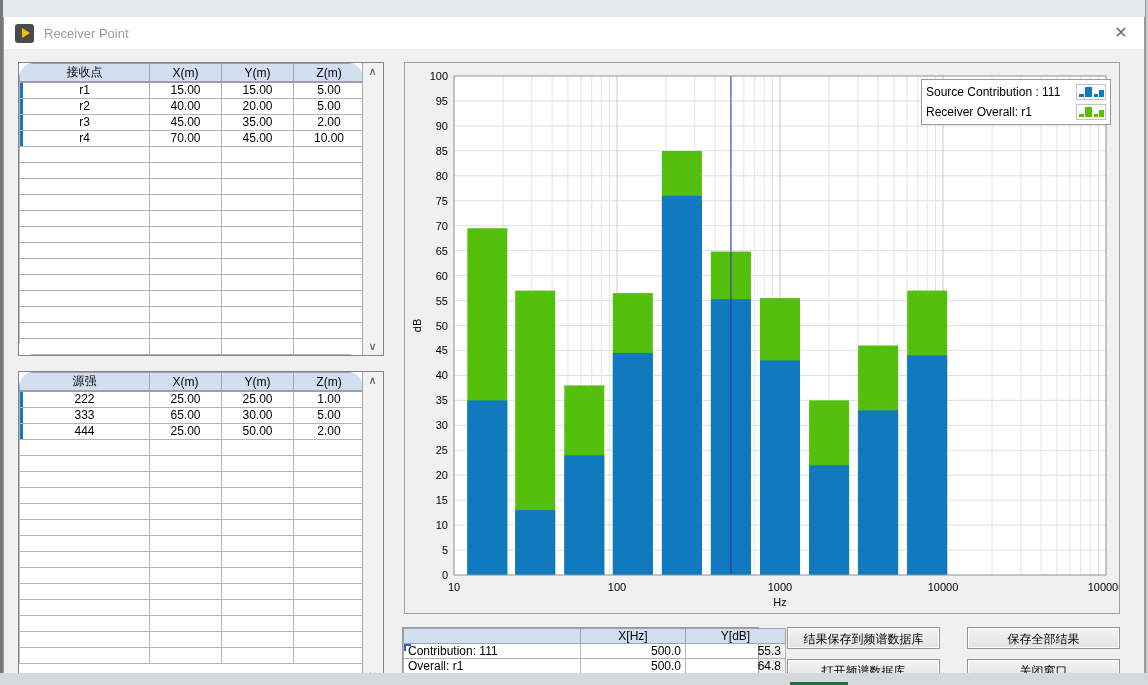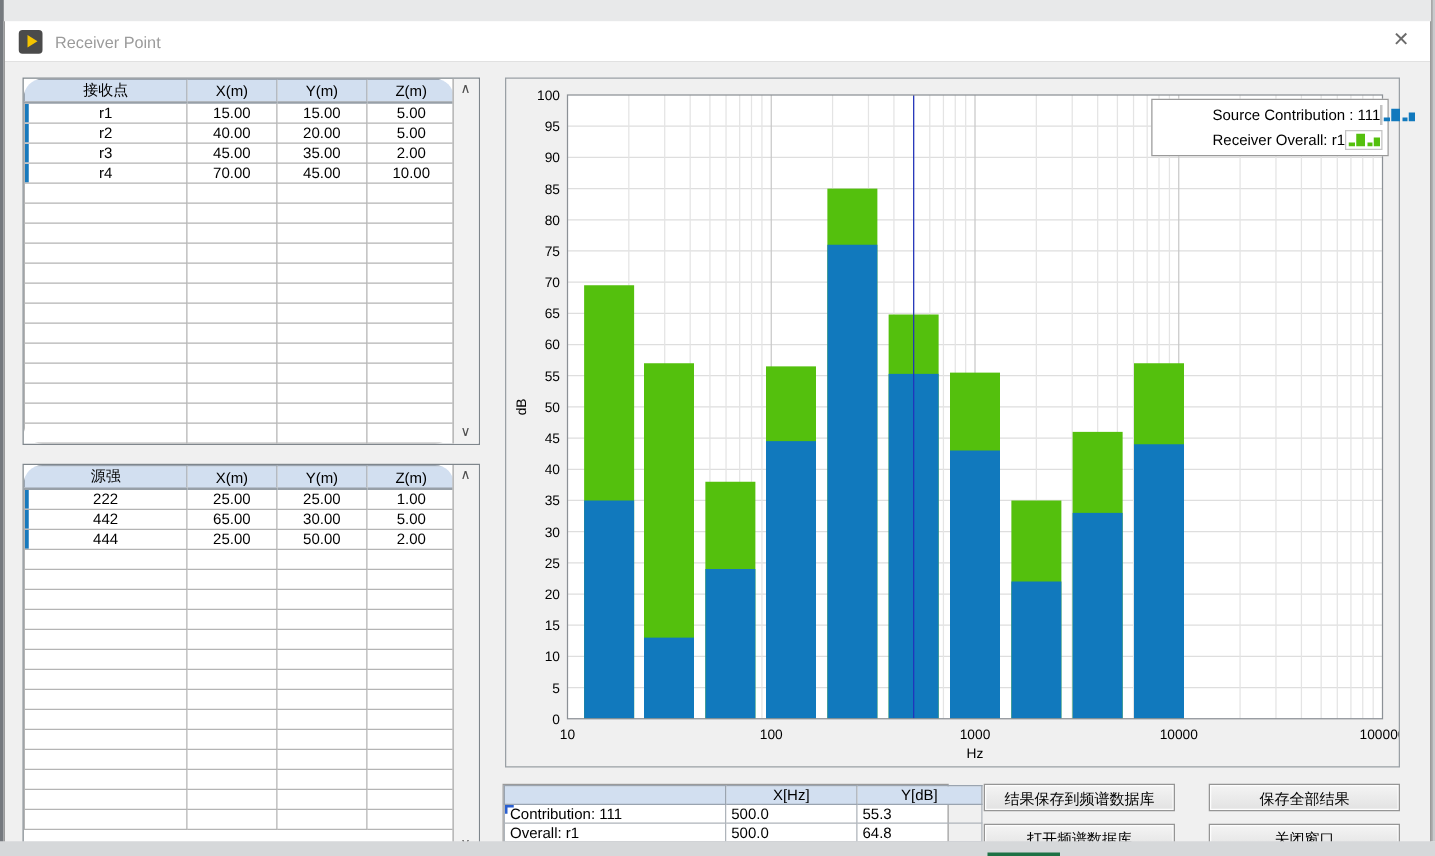--- a/index.html
+++ b/index.html
@@ -34,32 +34,32 @@
   .lv-table td.sel-corner{position:relative;}
   .lv-table td.sel-corner:before{content:"";position:absolute;left:0;top:0;width:5px;height:5px;border-left:2px solid #2a5fd0;border-top:2px solid #2a5fd0;}
   .lv-scroll{position:absolute;right:0;top:0;bottom:0;width:20px;background:#f2f2f2;border-left:1px solid #a8a8a8;}
   .lv-scroll .arr{position:absolute;left:0;width:19px;height:17px;color:#4f4f4f;font-size:11px;line-height:17px;text-align:center;cursor:pointer;}
   .lv-scroll .arr.up{top:0;}
   .lv-scroll .arr.down{bottom:0;}
 
   
   .chart-panel{position:absolute;left:400px;top:13px;width:716px;height:552px;background:#f0f0f0;border:1px solid #9aa0a5;box-sizing:border-box;}
   .legend-box{position:absolute;left:516px;top:16px;width:180px;background:#fff;border:1px solid #9a9a9a;padding:2px 4px;}
-  .legend-row{display:flex;align-items:center;justify-content:space-between;height:20px;margin-left:44px;}
+  .legend-row{display:flex;align-items:center;justify-content:space-between;height:20px;}
   .legend-label{font-size:12px;color:#000;white-space:nowrap;}
   .mini-graph{position:relative;width:30px;height:16px;background:#fff;border:1px solid #c4c4c4;box-sizing:border-box;}
   .mini-graph i{position:absolute;bottom:2px;display:block;}
 
   
   .cursor-panel{position:absolute;left:398px;top:578px;width:357px;height:48px;background:#fff;border:1px solid #9a9a9a;box-sizing:border-box;}
   .cursor-table{border-collapse:collapse;table-layout:fixed;width:355px;border-radius:12px;}
   .cursor-table td,.cursor-table th{border:1px solid #aeb4ba;font-size:12px;height:14px;padding:0 4px;font-weight:normal;color:#000;white-space:nowrap;overflow:hidden;}
   .cursor-table tr.head th{background:#d2dff0;border-color:#9aa4b0;text-align:center;height:14px;}
   .cursor-table td.name{text-align:left;position:relative;}
-  .cursor-table td.num{text-align:left;}
+  .cursor-table td.num{text-align:right;}
   .cursor-table td.sel-corner:before{content:"";position:absolute;left:0;top:0;width:5px;height:5px;border-left:2px solid #2a5fd0;border-top:2px solid #2a5fd0;}
 
   
   .win-btn{position:absolute;height:22px;background:linear-gradient(#f4f4f4,#e2e2e2);border:1px solid #959595;box-shadow:inset 0 0 0 1px #fdfdfd;font-size:12px;color:#000;text-align:center;line-height:21px;cursor:pointer;box-sizing:border-box;font-family:"Liberation Sans",sans-serif;}
 
   svg text{font-family:"Liberation Sans",sans-serif;}
 </style>
 </head>
 <body>
 
@@ -207,21 +207,21 @@
                 <th style="width:72px">Y(m)</th>
                 <th style="width:71px">Z(m)</th>
               </tr>
               <tr class="data">
                 <td class="cell">222</td>
                 <td class="cell">25.00</td>
                 <td class="cell">25.00</td>
                 <td class="cell">1.00</td>
               </tr>
               <tr class="data">
-                <td class="cell">442</td>
+                <td class="cell">333</td>
                 <td class="cell">65.00</td>
                 <td class="cell">30.00</td>
                 <td class="cell">5.00</td>
               </tr>
               <tr class="data">
                 <td class="cell">444</td>
                 <td class="cell">25.00</td>
                 <td class="cell">50.00</td>
                 <td class="cell">2.00</td>
               </tr>

